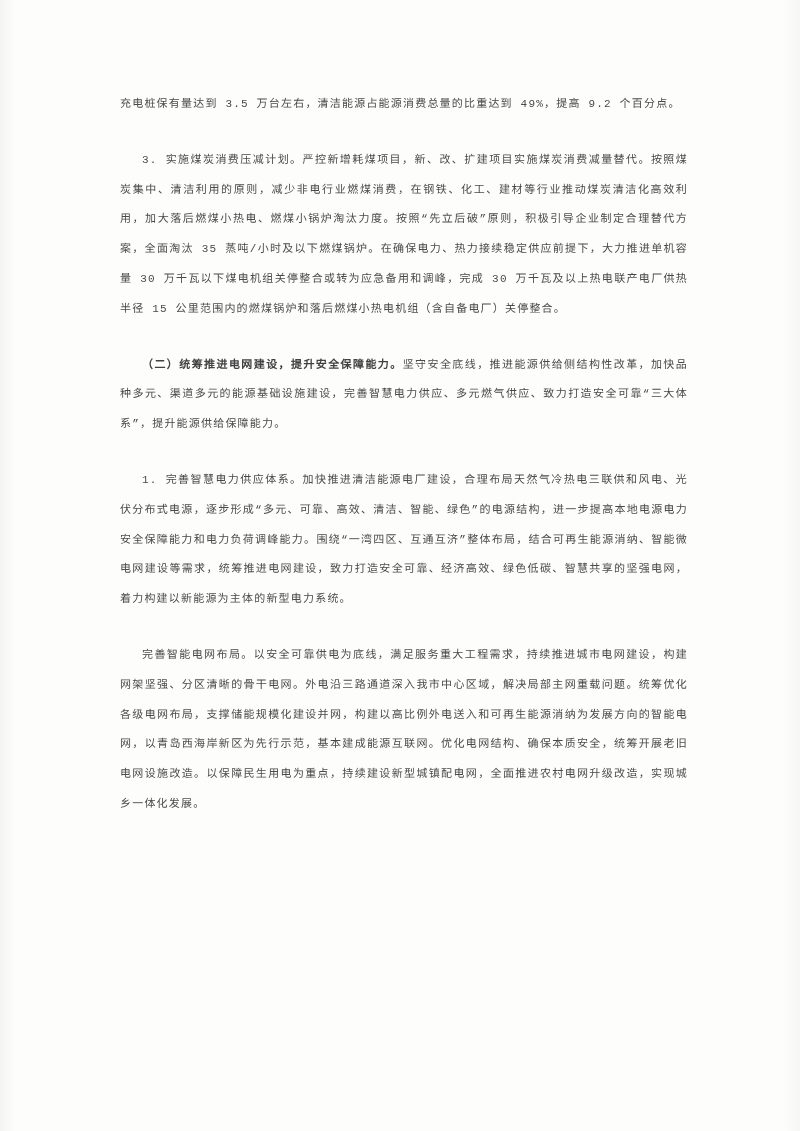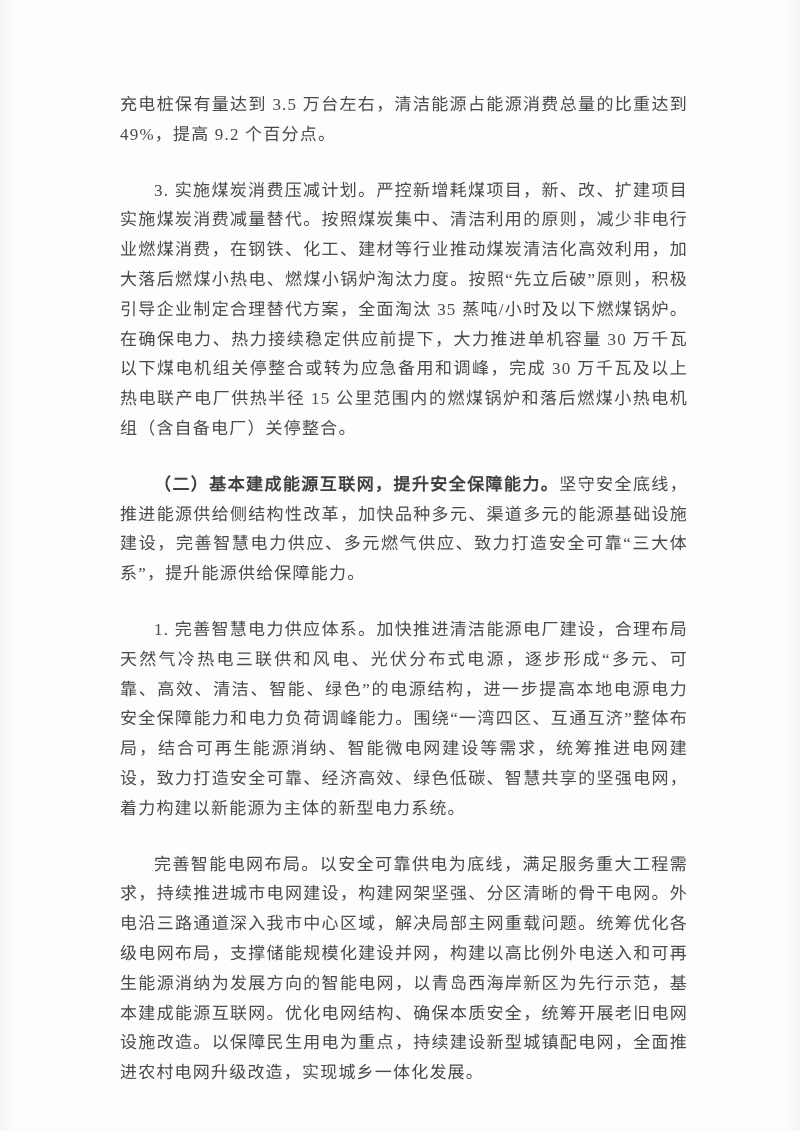--- a/index.html
+++ b/index.html
@@ -16,47 +16,48 @@
   }
   .page {
     box-sizing: border-box;
     width: 800px;
     height: 1131px;
     background: linear-gradient(90deg, #f4f4f2 0%, #fdfdfc 2%, #fdfdfc 98%, #f6f6f4 100%);
     padding: 90px 112px 40px 120px;
   }
   .doc-body p {
     margin: 0 0 26px 0;
-    font-size: 17px;
+    font-size: 11px;
     line-height: 29.8px;
     letter-spacing: 1.2px;
     color: #4a4a4a;
     text-align: justify;
     text-indent: 2em;
     word-break: break-all;
+    font-family: Liberation Mono, monospace;
   }
   .doc-body p.no-indent {
     text-indent: 0;
   }
   .doc-body .lead {
     font-weight: 600;
     color: #414141;
   }
 </style>
 </head>
 <body>
 
 <div class="page">
   <div class="doc-body">
 
     <p class="no-indent"><span>充电桩保有量达到 3.5 万台左右，清洁能源占能源消费总量的比重达到 49%，提高 9.2 个百分点。</span></p>
 
     <p><span>3. 实施煤炭消费压减计划。严控新增耗煤项目，新、改、扩建项目实施煤炭消费减量替代。按照煤炭集中、清洁利用的原则，减少非电行业燃煤消费，在钢铁、化工、建材等行业推动煤炭清洁化高效利用，加大落后燃煤小热电、燃煤小锅炉淘汰力度。按照“先立后破”原则，积极引导企业制定合理替代方案，全面淘汰 35 蒸吨/小时及以下燃煤锅炉。在确保电力、热力接续稳定供应前提下，大力推进单机容量 30 万千瓦以下煤电机组关停整合或转为应急备用和调峰，完成 30 万千瓦及以上热电联产电厂供热半径 15 公里范围内的燃煤锅炉和落后燃煤小热电机组（含自备电厂）关停整合。</span></p>
 
-    <p><span class="lead">（二）基本建成能源互联网，提升安全保障能力。</span><span>坚守安全底线，推进能源供给侧结构性改革，加快品种多元、渠道多元的能源基础设施建设，完善智慧电力供应、多元燃气供应、致力打造安全可靠“三大体系”，提升能源供给保障能力。</span></p>
+    <p><span class="lead">（二）统筹推进电网建设，提升安全保障能力。</span><span>坚守安全底线，推进能源供给侧结构性改革，加快品种多元、渠道多元的能源基础设施建设，完善智慧电力供应、多元燃气供应、致力打造安全可靠“三大体系”，提升能源供给保障能力。</span></p>
 
     <p><span>1. 完善智慧电力供应体系。加快推进清洁能源电厂建设，合理布局天然气冷热电三联供和风电、光伏分布式电源，逐步形成“多元、可靠、高效、清洁、智能、绿色”的电源结构，进一步提高本地电源电力安全保障能力和电力负荷调峰能力。围绕“一湾四区、互通互济”整体布局，结合可再生能源消纳、智能微电网建设等需求，统筹推进电网建设，致力打造安全可靠、经济高效、绿色低碳、智慧共享的坚强电网，着力构建以新能源为主体的新型电力系统。</span></p>
 
 
     <p><span>完善智能电网布局。以安全可靠供电为底线，满足服务重大工程需求，持续推进城市电网建设，构建网架坚强、分区清晰的骨干电网。外电沿三路通道深入我市中心区域，解决局部主网重载问题。统筹优化各级电网布局，支撑储能规模化建设并网，构建以高比例外电送入和可再生能源消纳为发展方向的智能电网，以青岛西海岸新区为先行示范，基本建成能源互联网。优化电网结构、确保本质安全，统筹开展老旧电网设施改造。以保障民生用电为重点，持续建设新型城镇配电网，全面推进农村电网升级改造，实现城乡一体化发展。</span></p>
 
   </div>
 </div>
 
 </body></html>

